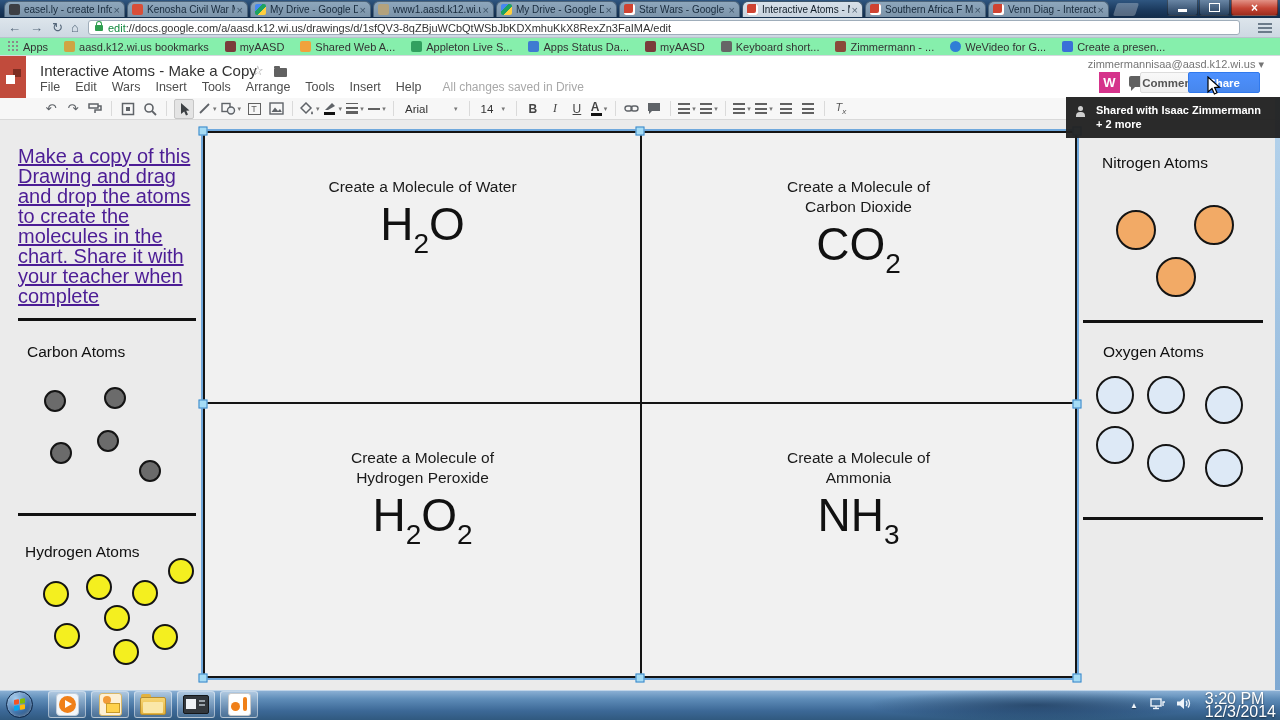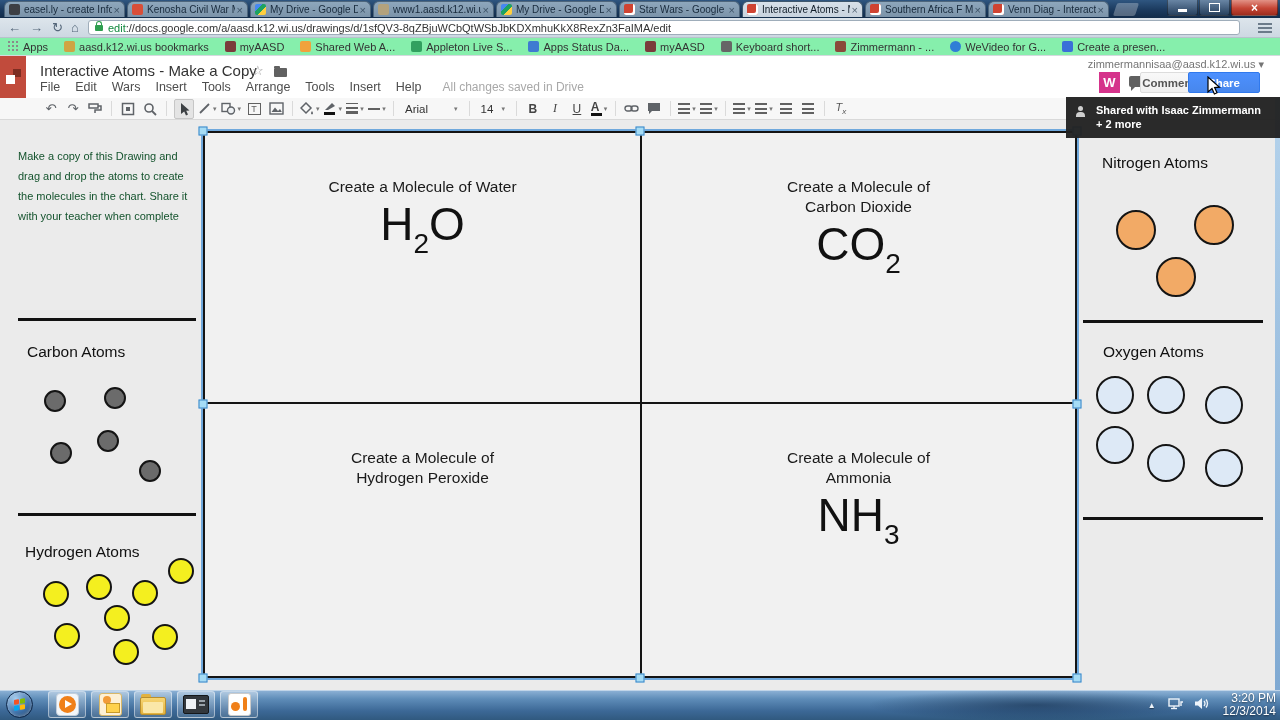--- a/index.html
+++ b/index.html
@@ -119,21 +119,21 @@
     display:grid;grid-template-columns:437px 1fr;grid-template-rows:271px 1fr;}
   .cell{box-sizing:border-box;text-align:center;padding-top:44px;}
   .cell:nth-child(1){border-right:2px solid #141414;border-bottom:2px solid #141414;}
   .cell:nth-child(2){border-bottom:2px solid #141414;}
   .cell:nth-child(3){border-right:2px solid #141414;}
   .cell-title{font-size:15.5px;line-height:20px;color:#1a1a1a;}
   .formula{font-size:46px;color:#111;}
   .formula .sub{font-size:28px;position:relative;top:13px;}
   .handle{position:absolute;width:7px;height:7px;background:#a5dcf5;border:1px solid #3d85c6;
     transform:translate(-50%,-50%);z-index:6;}
-  .instructions{position:absolute;left:18px;top:146px;width:178px;font-size:11px;line-height:20px;color:#14532d;}
+  .instructions{position:absolute;left:18px;top:146px;width:178px;font-size:20px;line-height:20px;color:#4c1d95;text-decoration:underline;}
   .sepline{position:absolute;height:3px;background:#111;}
   #sep-l1{left:18px;top:318px;width:178px;}
   #sep-l2{left:18px;top:513px;width:178px;}
   #sep-r1{left:1083px;top:320px;width:180px;}
   #sep-r2{left:1083px;top:517px;width:180px;}
   .atom-label{position:absolute;font-size:15.5px;color:#111;}
   #carbon-label{left:27px;top:343px;}
   #hydrogen-label{left:25px;top:543px;}
   #nitrogen-label{left:1102px;top:154px;}
   #oxygen-label{left:1103px;top:343px;}
@@ -178,21 +178,21 @@
   .ic-folder::after{content:'';position:absolute;left:2px;top:4px;right:2px;bottom:1px;background:#fae7a8;border-radius:1px;}
   .ic-display{width:24px;height:17px;background:#33383d;border:1px solid #14171a;border-radius:2px;position:relative;}
   .ic-display::before{content:'';position:absolute;left:2px;top:3px;width:10px;height:10px;background:#eef2f6;}
   .ic-display::after{content:'';position:absolute;right:3px;top:4px;width:6px;height:2px;background:#9aa3ab;box-shadow:0 4px 0 #9aa3ab;}
   .ic-orange{width:21px;height:21px;background:#fff;border:1px solid #ccc;border-radius:3px;position:relative;}
   .ic-orange::before{content:'';position:absolute;left:2px;top:8px;width:9px;height:9px;border-radius:50%;background:#f08019;}
   .ic-orange::after{content:'';position:absolute;left:14px;top:3px;width:4px;height:14px;border-radius:2px;background:#f08019;}
   .tray{position:absolute;right:4px;top:0;height:30px;display:flex;align-items:center;}
   .tray-arrow{color:#eef4fa;font-size:8px;margin-right:12px;text-shadow:0 1px 1px rgba(0,0,0,.4);}
   .tray-ic{margin-right:10px;}
-  .clock{color:#fff;font-size:12px;line-height:13px;text-align:right;text-shadow:0 1px 2px rgba(0,0,0,.55);margin-left:4px;}
+  .clock{color:#fff;font-size:16px;line-height:13px;text-shadow:0 1px 2px rgba(0,0,0,.55);margin-left:4px;}
 </style>
 </head>
 <body>
 
 <div class="screen">
 
   <div class="titlebar">
     <div class="tabs" id="tabs">
         <div class="tab">
           <span class="fav easelly-icon"></span>
@@ -501,20 +501,21 @@
       <div class="cell">
         <div class="cell-title">Create a Molecule of Water</div>
         <div class="formula"><span>H</span><span class="sub">2</span><span>O</span></div>
       </div>
       <div class="cell">
         <div class="cell-title">Create a Molecule of<br>Carbon Dioxide</div>
         <div class="formula"><span>C</span><span>O</span><span class="sub">2</span></div>
       </div>
       <div class="cell">
         <div class="cell-title">Create a Molecule of<br>Hydrogen Peroxide</div>
+        <div class="formula"><span>H</span><span class="sub">2</span><span>O</span><span class="sub">2</span></div>
       </div>
       <div class="cell">
         <div class="cell-title">Create a Molecule of<br>Ammonia</div>
         <div class="formula"><span>N</span><span>H</span><span class="sub">3</span></div>
       </div>
     </div>
   <div id="handles-layer">
       <div class="handle" style="left: 203px; top: 131px;"></div>
       <div class="handle" style="left: 640px; top: 131px;"></div>
       <div class="handle" style="left: 1077px; top: 131px;"></div>

